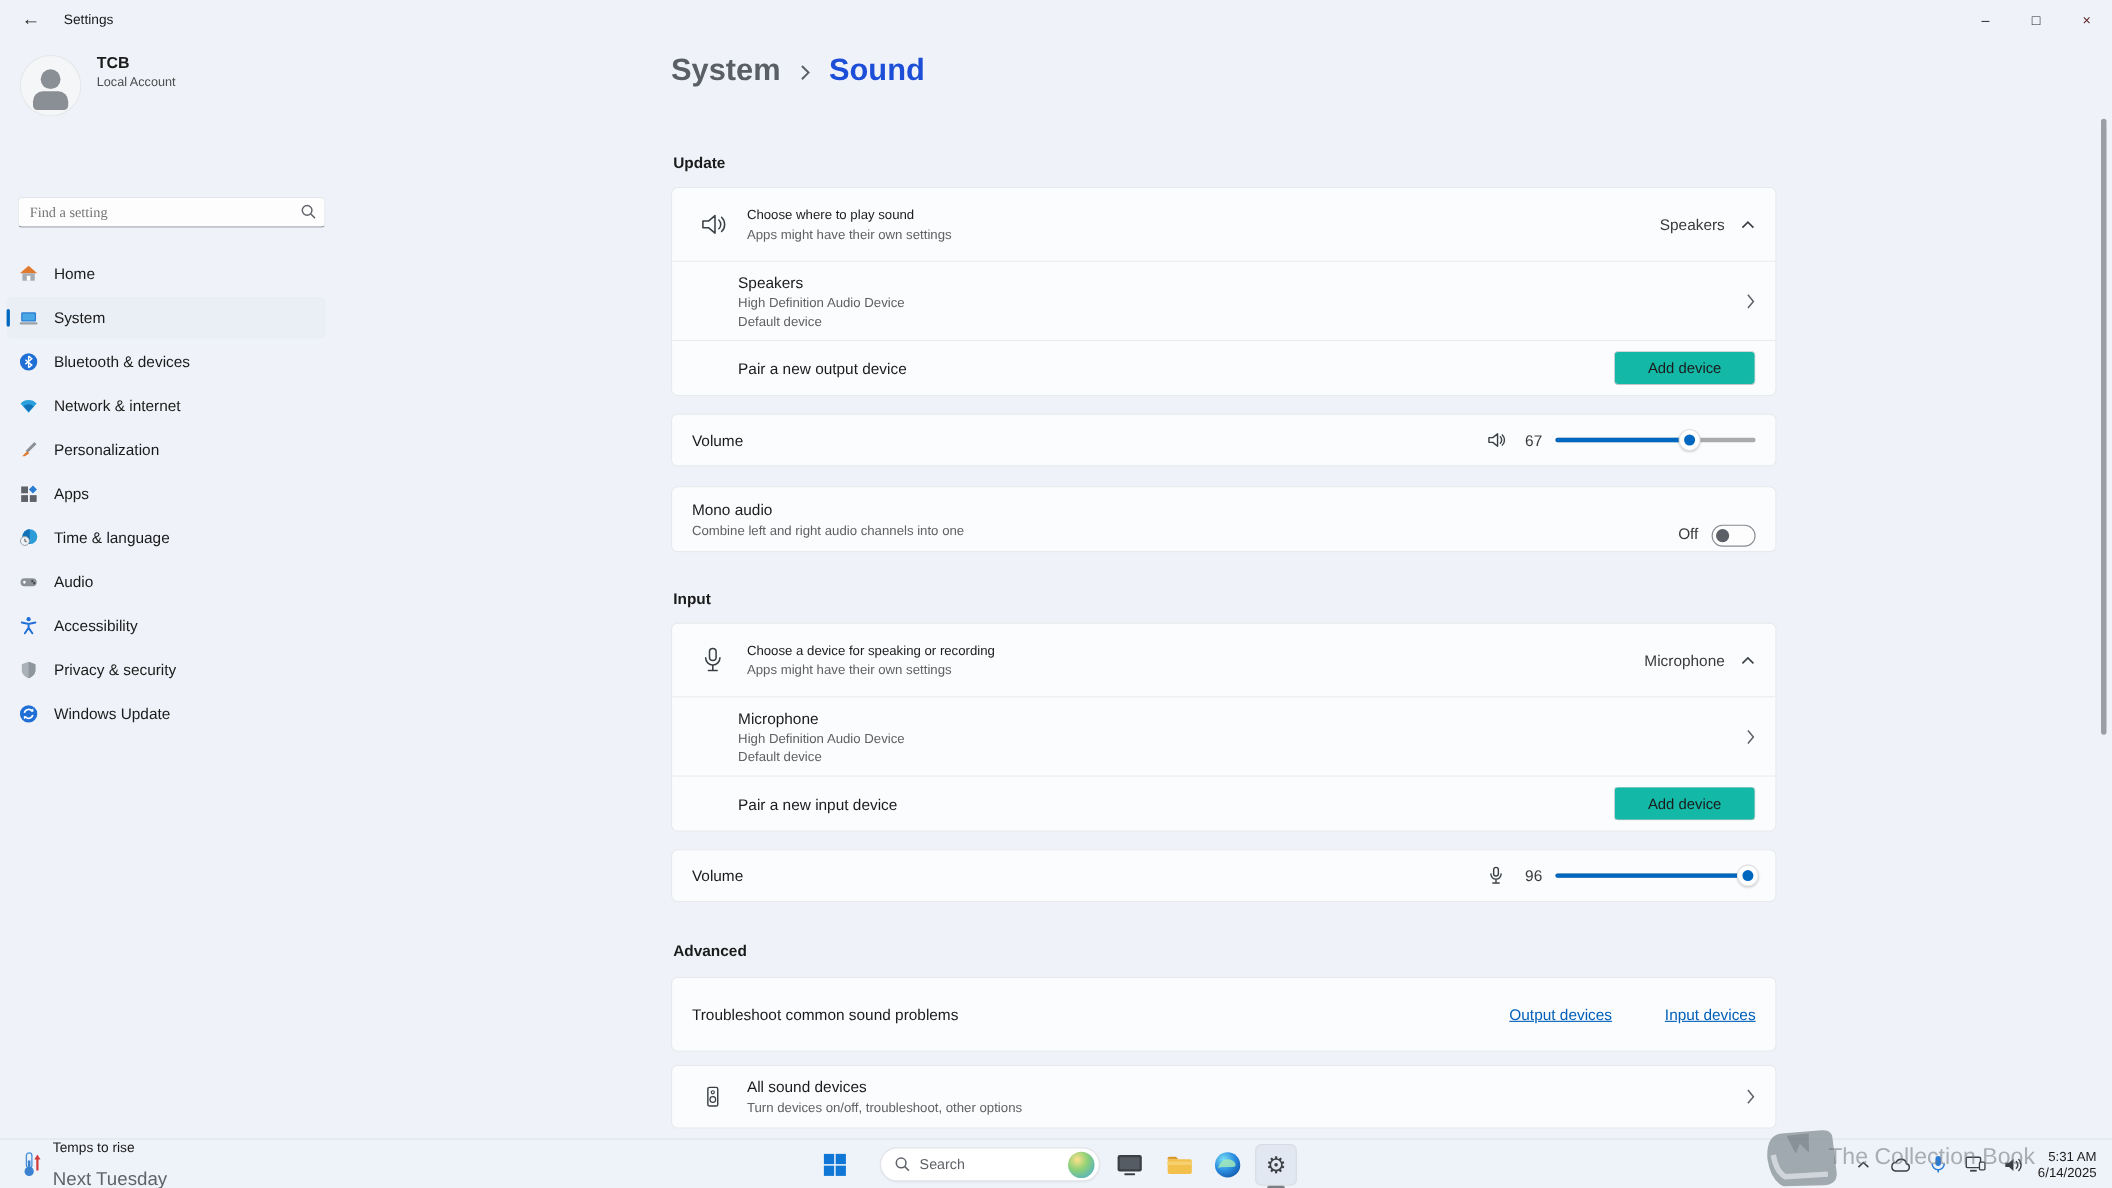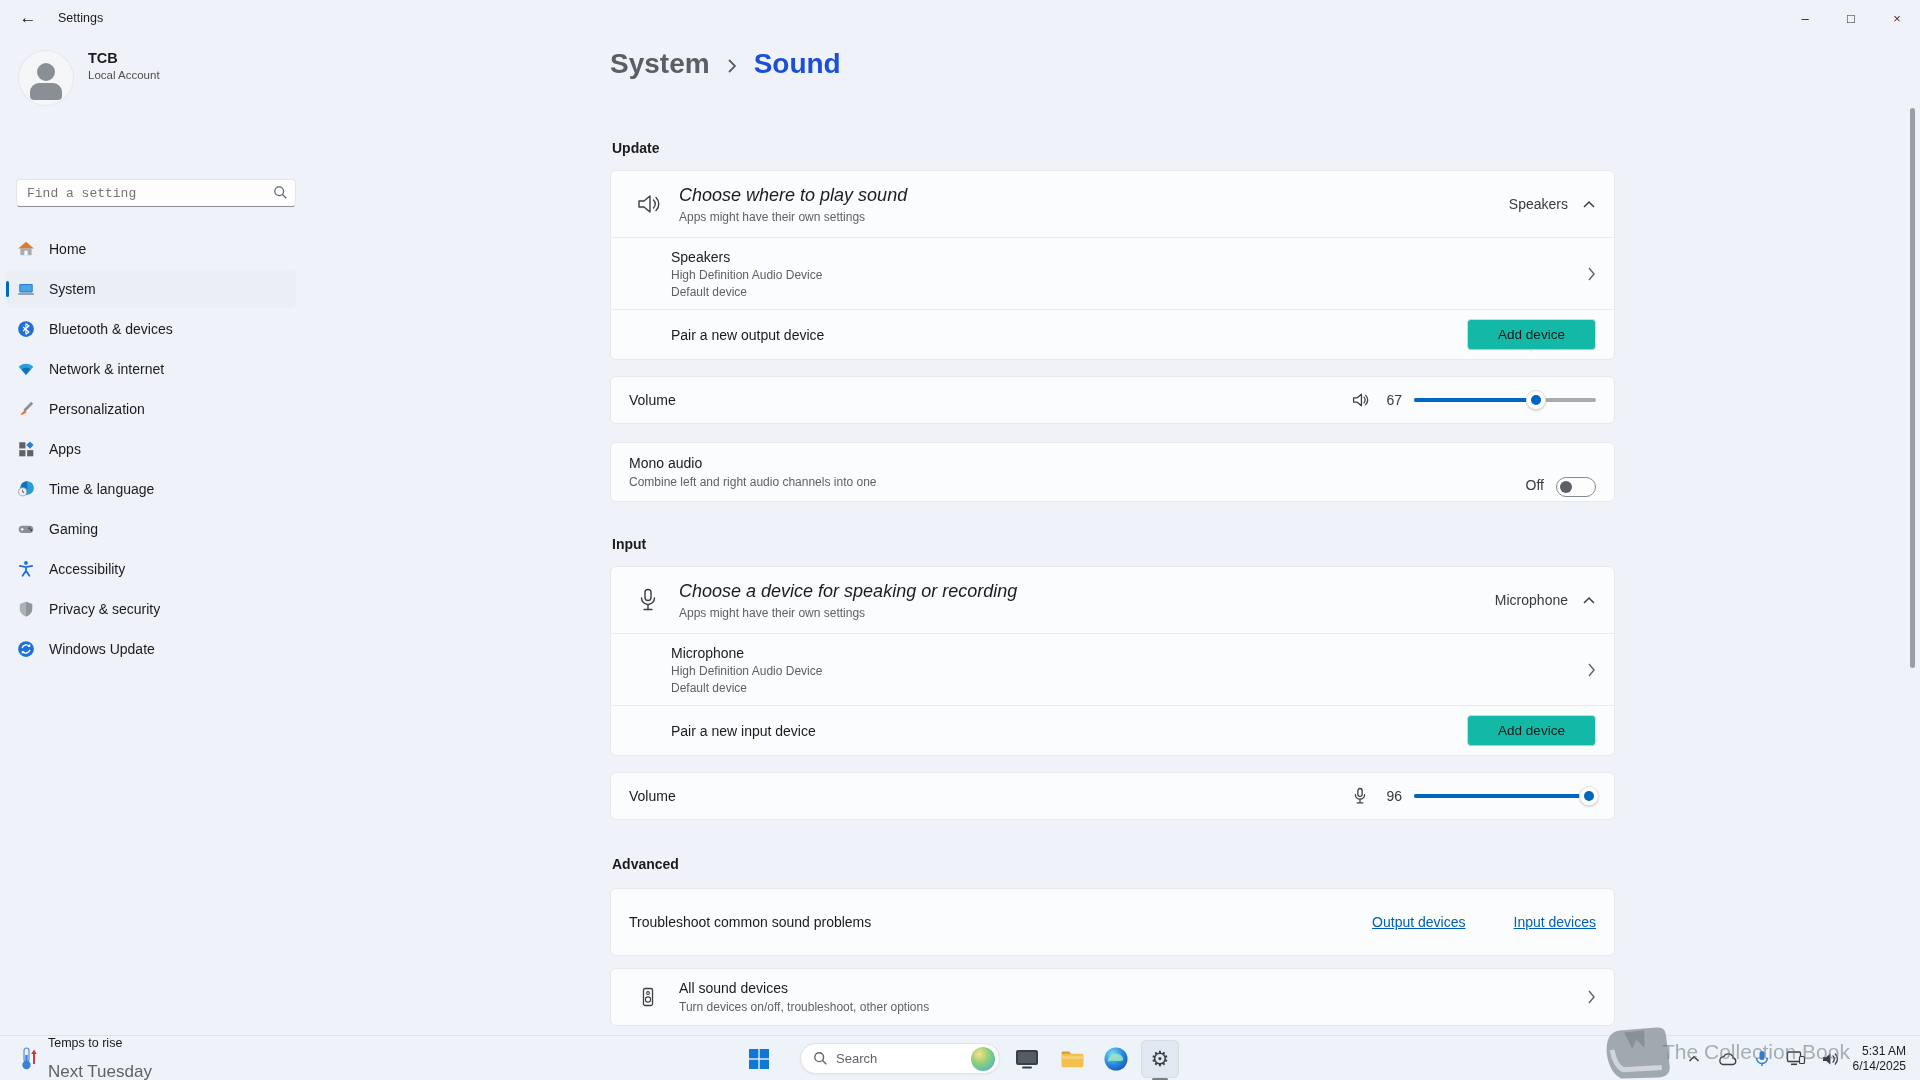--- a/index.html
+++ b/index.html
@@ -18,21 +18,21 @@
   .sidebar { position:absolute; top:36px; left:0; width:300px; bottom:45px; }
   .account { display:flex; align-items:flex-start; margin:14px 0 0 18px; }
   .avatar { width:56px; height:56px; border-radius:50%; background:#f5f6f8; box-shadow:0 0 0 1px #e4e6e9 inset; position:relative; overflow:hidden; }
   .avatar .head { position:absolute; left:19px; top:13px; width:18px; height:18px; border-radius:50%; background:#8a8f96; }
   .avatar .body { position:absolute; left:12px; top:33px; width:32px; height:17px; border-radius:9px 9px 4px 4px; background:#8a8f96; }
   .account-text { margin-left:14px; }
   .account-name { font-size:14.5px; font-weight:bold; }
   .account-type { font-size:11.5px; color:#4d4d4d; margin-top:3px; }
 
   .search-wrap { position:absolute; top:143px; left:16px; width:280px; height:28px; }
-  .search-input { width:100%; height:100%; border:1px solid #e3e5e8; border-bottom:1px solid #8a8f96; border-radius:4px; background:#fdfdfe; font-family:Liberation Mono, monospace; font-size:13px; color:#1b1b1b; padding:0 30px 0 10px; outline:none; }
+  .search-input { width:100%; height:100%; border:1px solid #e3e5e8; border-bottom:1px solid #8a8f96; border-radius:4px; background:#fdfdfe; font-family:Liberation Serif, serif; font-size:13px; color:#1b1b1b; padding:0 30px 0 10px; outline:none; }
   .search-input::placeholder { color:#757575; }
   .search-glyph { position:absolute; right:8px; top:6px; }
 
   .nav { position:absolute; top:194px; left:6px; width:290px; }
   .nav-item { display:flex; align-items:center; height:38px; margin-bottom:2px; border-radius:5px; padding-left:11px; position:relative; cursor:pointer; }
   .nav-item .ic { width:18px; height:18px; display:flex; align-items:center; justify-content:center; }
   .nav-item .lbl { margin-left:14px; font-size:14px; color:#1b1b1b; }
   .nav-item.selected { background:#eaeef5; }
   .nav-item.selected::before { content:""; position:absolute; left:0; top:11px; width:3px; height:16px; border-radius:2px; background:#0067c0; }
 
@@ -45,21 +45,21 @@
 
   .section-label { position:absolute; left:2px; font-size:14px; font-weight:bold; color:#1b1b1b; }
 
   .card { position:absolute; left:0; width:1005px; background:#fbfcfe; border:1px solid #e7e9ec; border-radius:6px; }
   .group-row { display:flex; align-items:center; }
   .group-row + .group-row { border-top:1px solid #ececee; }
 
   .exp-header { height:66px; padding:0 18px 0 22px; }
   .exp-icon { width:30px; display:flex; justify-content:center; }
   .exp-text { margin-left:16px; }
-  .exp-title { font-size:18px; color:#1b1b1b;font-style:italic; }
+  .exp-title { font-size:12px; color:#1b1b1b; }
   .exp-sub { font-size:12px; color:#616161; margin-top:4px; }
   .exp-value { margin-left:auto; display:flex; align-items:center; gap:14px; font-size:14px; color:#3a3a3a; cursor:pointer; }
 
   .dev-row { height:72px; padding:0 18px 0 60px; cursor:pointer; }
   .dev-name { font-size:14px; color:#1b1b1b; }
   .dev-line { font-size:12px; color:#616161; margin-top:3px; }
   .chev-right { margin-left:auto; }
 
   .pair-row { height:50px; padding:0 18px 0 60px; }
   .btn { margin-left:auto; width:129px; height:31px; background:#14b8a6; border:1px solid #d5d7da; border-bottom-color:#c3c5c8; border-radius:4px; font-family:"Liberation Sans", sans-serif; font-size:13.5px; color:#1b1b1b; cursor:pointer; }
@@ -225,21 +225,21 @@
     </div>
     <div class="nav-item">
       <span class="ic">
           <svg width="18" height="18" viewBox="0 0 16 16">
             <rect x="1.5" y="5" width="13" height="6.5" rx="3.2" fill="#8a9096"></rect>
             <path d="M4.6 7 L4.6 9.5 M3.3 8.2 L5.9 8.2" stroke="#fff" stroke-width="1"></path>
             <circle cx="11" cy="7.4" r="0.9" fill="#3d4248"></circle>
             <circle cx="12.6" cy="9" r="0.9" fill="#3d4248"></circle>
           </svg>
         </span>
-      <span class="lbl">Gaming</span>
+      <span class="lbl">Audio</span>
     </div>
     <div class="nav-item">
       <span class="ic">
           <svg width="18" height="18" viewBox="0 0 16 16">
             <circle cx="8" cy="2.6" r="1.7" fill="#1f6fd6"></circle>
             <path d="M2.5 5.2 L8 6.4 L13.5 5.2 M8 6.4 L8 9.5 M8 9.5 L5 14 M8 9.5 L11 14" stroke="#1f6fd6" stroke-width="1.6" fill="none" stroke-linecap="round"></path>
           </svg>
         </span>
       <span class="lbl">Accessibility</span>
     </div>

